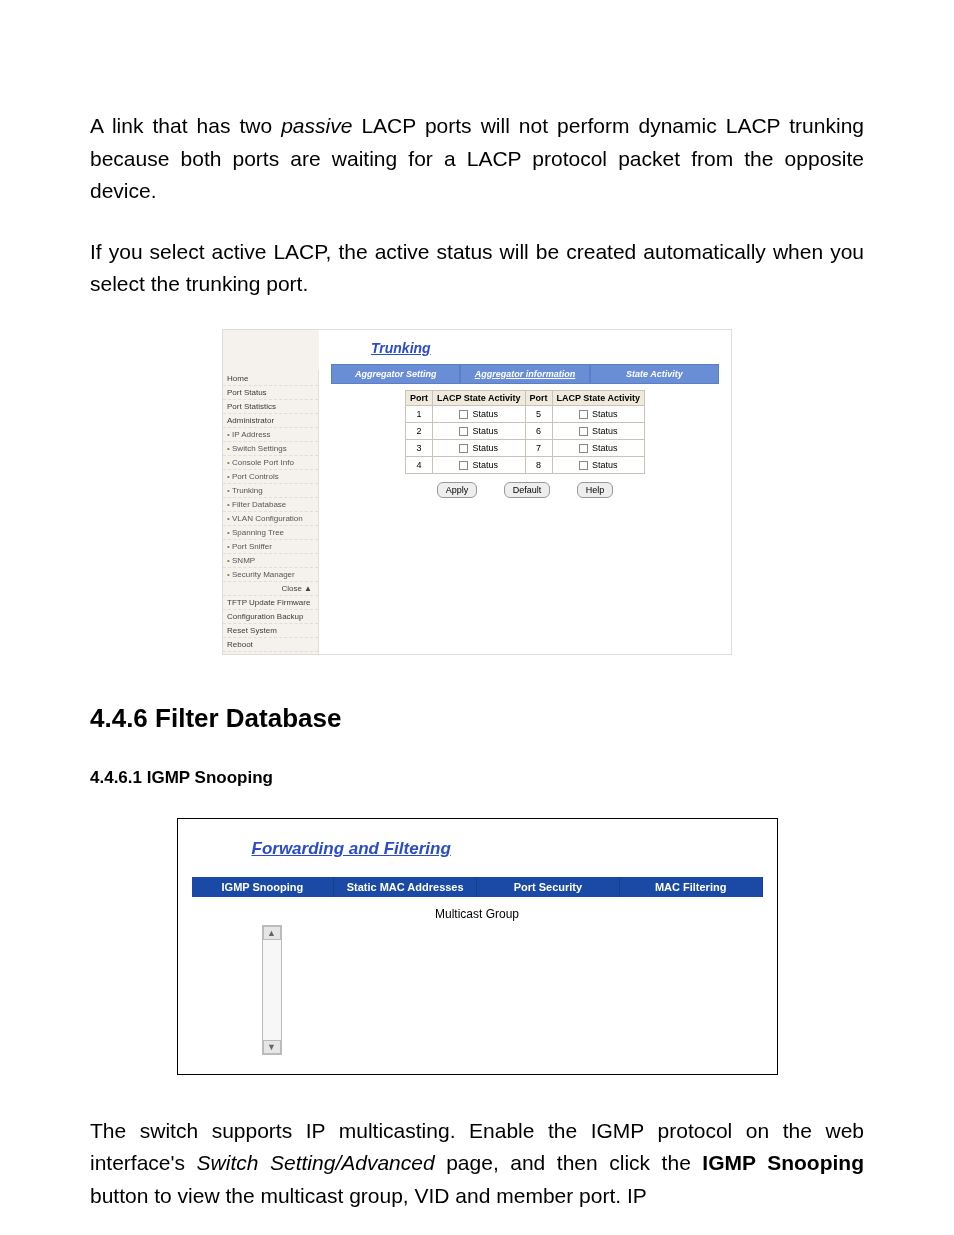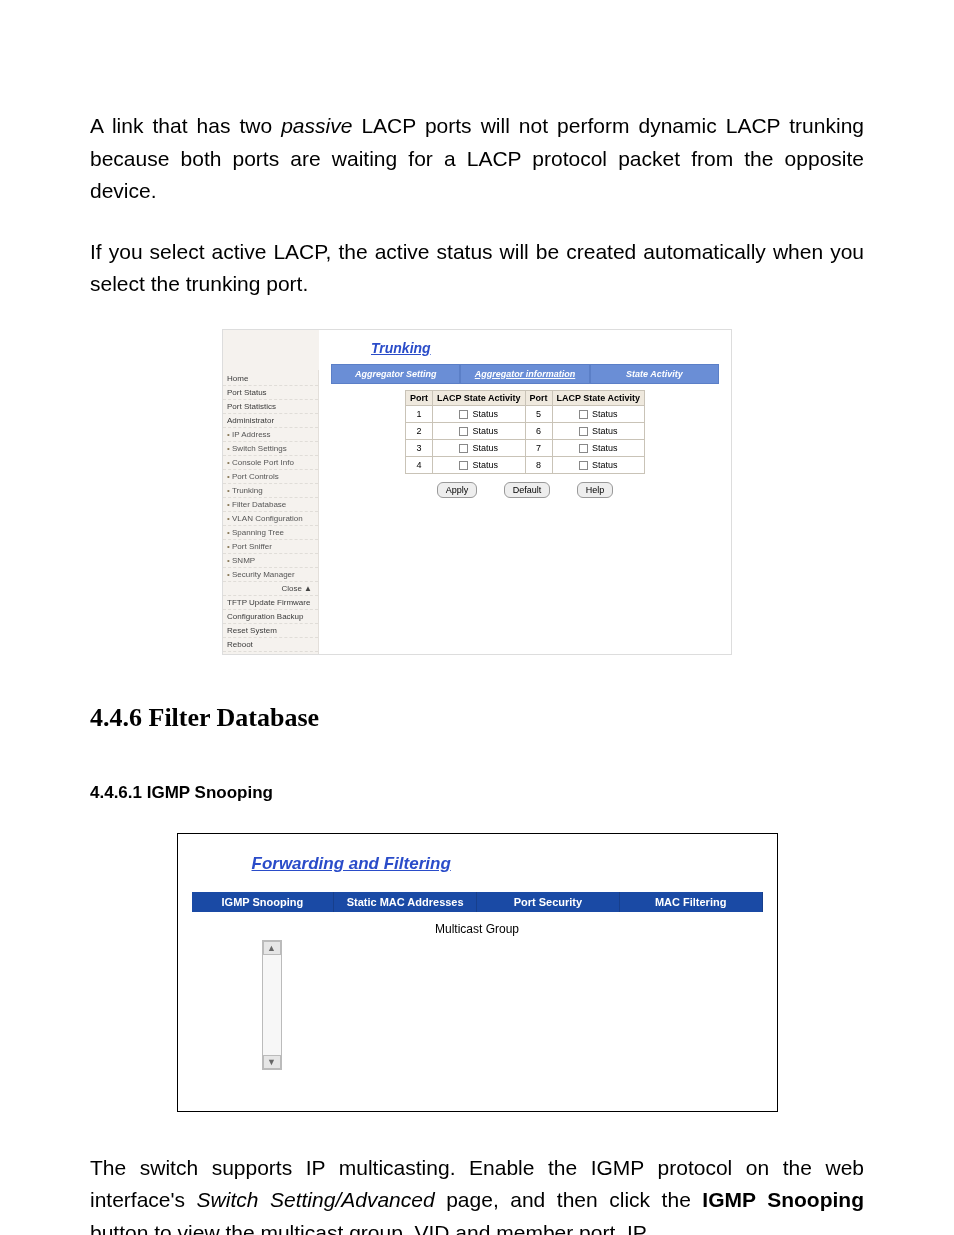--- a/index.html
+++ b/index.html
@@ -124,38 +124,37 @@
     padding: 2px 8px;
     font-size: 9px;
     margin: 0 12px;
     border-radius: 6px;
   }
 
   
   h2.sec {
     font-size: 26px;
     font-weight: bold;
-    margin: 18px 0 50px 0;
-    font-family: Liberation Serif, serif;
+    margin: 18px 0 34px 0;
   }
   h3.subsec {
     font-size: 17px;
     font-weight: bold;
     margin-bottom: 30px;
   }
 
   
   .shot2 {
     width: 601px;
     margin: 0 auto 40px auto;
     border: 1px solid #000;
     background: #fff;
     font-size: 11px;
     font-family: Tahoma, Arial, sans-serif;
-    padding: 20px 14px 41px 14px;
+    padding: 20px 14px 19px 14px;
   }
   .shot2 .title2 {
     color: #2a4cc9;
     font-weight: bold;
     font-style: italic;
     text-decoration: underline;
     font-size: 17px;
     padding-left: 60px;
     margin-bottom: 18px;
   }

